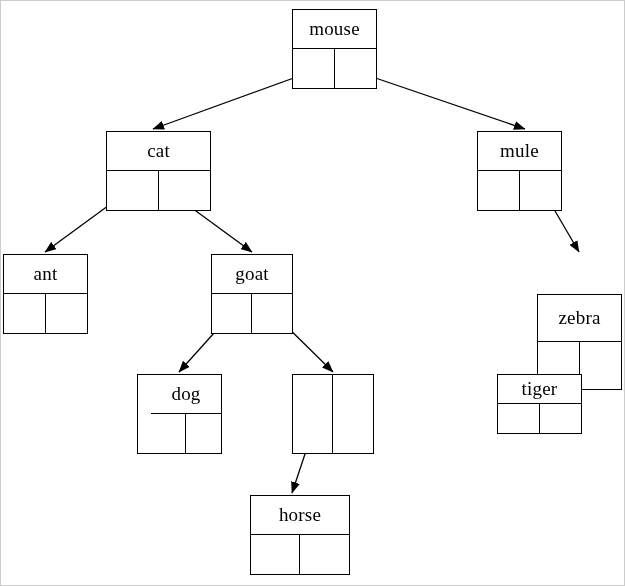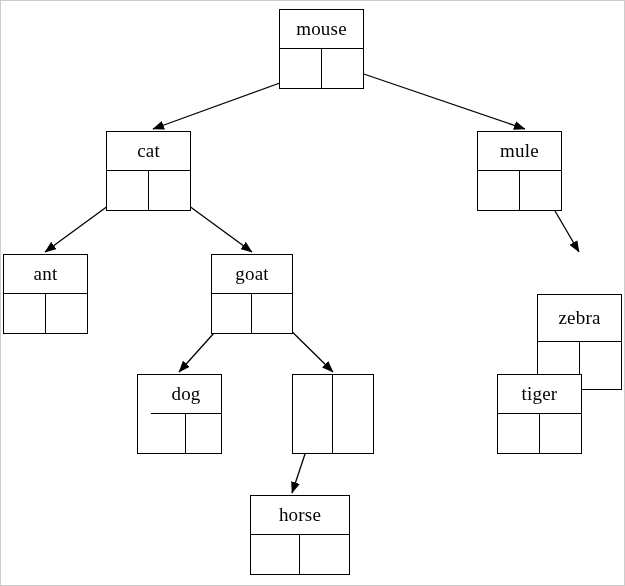--- a/index.html
+++ b/index.html
@@ -80,28 +80,28 @@
         <line x1="169" y1="191" x2="251" y2="251" stroke="#000000" stroke-width="1.3" marker-end="url(#arrowhead)"></line>
         <line x1="540" y1="186" x2="578" y2="251" stroke="#000000" stroke-width="1.3" marker-end="url(#arrowhead)"></line>
         <line x1="231" y1="312" x2="178" y2="371" stroke="#000000" stroke-width="1.3" marker-end="url(#arrowhead)"></line>
         <line x1="272" y1="312" x2="332" y2="371" stroke="#000000" stroke-width="1.3" marker-end="url(#arrowhead)"></line>
         <line x1="557" y1="312" x2="539" y2="371" stroke="#000000" stroke-width="1.3" marker-end="url(#arrowhead)"></line>
         <line x1="311" y1="432" x2="291" y2="492" stroke="#000000" stroke-width="1.3" marker-end="url(#arrowhead)"></line>
       </g>
   </svg>
 
   <div id="nodes-layer">
-      <div class="tree-node" style="left: 278px; top: 8px; width: 85px; height: 80px;">
+      <div class="tree-node" style="left: 291px; top: 8px; width: 85px; height: 80px;">
         <div class="node-label">mouse</div>
         <div class="node-pointers">
           <div class="ptr-cell left"></div>
           <div class="ptr-cell right"></div>
         </div>
       </div>
-      <div class="tree-node" style="left: 105px; top: 130px; width: 85px; height: 80px;">
+      <div class="tree-node" style="left: 105px; top: 130px; width: 105px; height: 80px;">
         <div class="node-label">cat</div>
         <div class="node-pointers">
           <div class="ptr-cell left"></div>
           <div class="ptr-cell right"></div>
         </div>
       </div>
       <div class="tree-node" style="left: 476px; top: 130px; width: 85px; height: 80px;">
         <div class="node-label">mule</div>
         <div class="node-pointers">
           <div class="ptr-cell left"></div>
@@ -135,21 +135,21 @@
           <div class="ptr-cell left"></div>
           <div class="ptr-cell right"></div>
         </div>
       </div>
       <div class="tree-node" style="left: 291px; top: 373px; width: 82px; height: 80px;">
         <div class="node-pointers">
           <div class="ptr-cell left"></div>
           <div class="ptr-cell right"></div>
         </div>
       </div>
-      <div class="tree-node" style="left: 496px; top: 373px; width: 85px; height: 80px;">
+      <div class="tree-node" style="left: 496px; top: 373px; width: 85px; height: 60px;">
         <div class="node-label">tiger</div>
         <div class="node-pointers">
           <div class="ptr-cell left"></div>
           <div class="ptr-cell right"></div>
         </div>
       </div>
       <div class="tree-node" style="left: 249px; top: 494px; width: 100px; height: 80px;">
         <div class="node-label">horse</div>
         <div class="node-pointers">
           <div class="ptr-cell left"></div>

